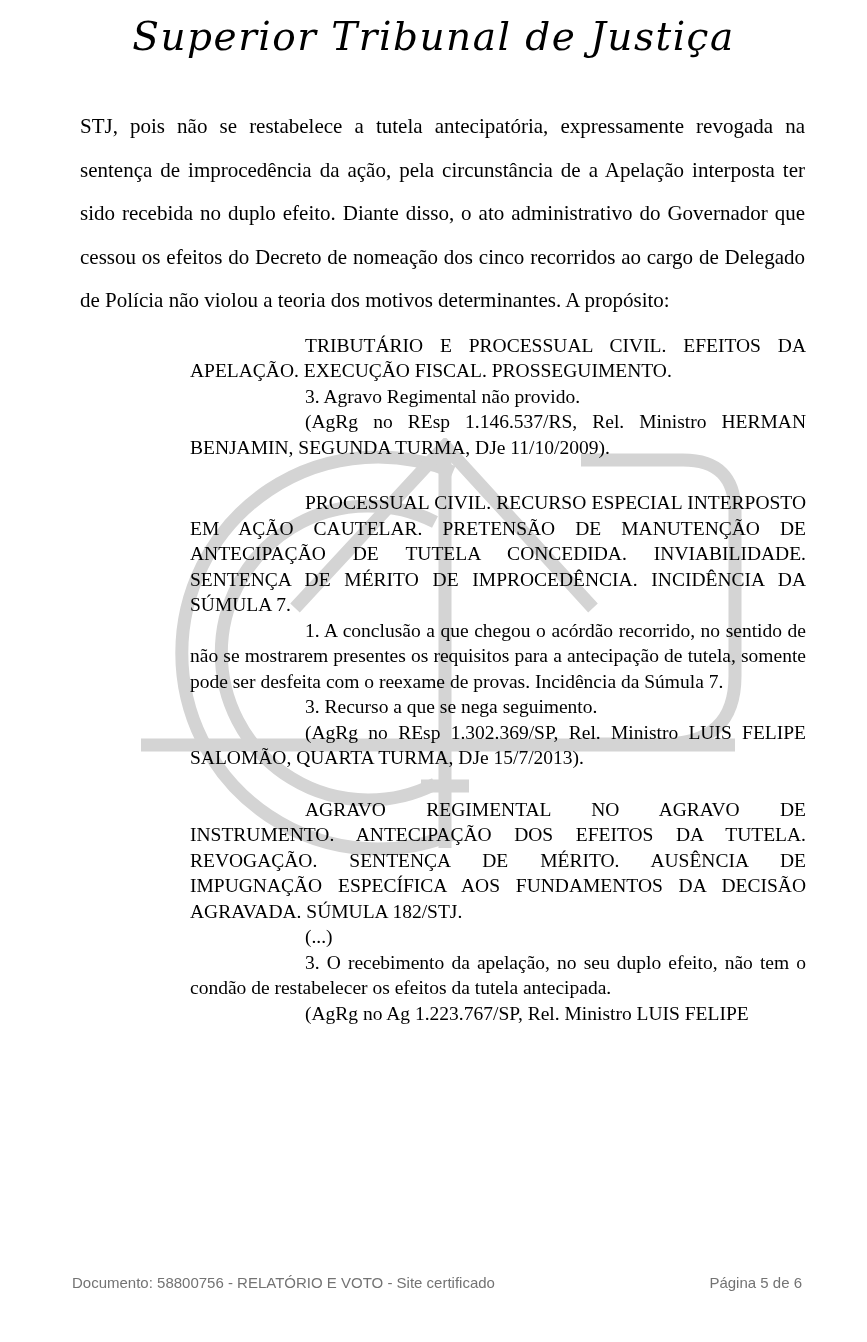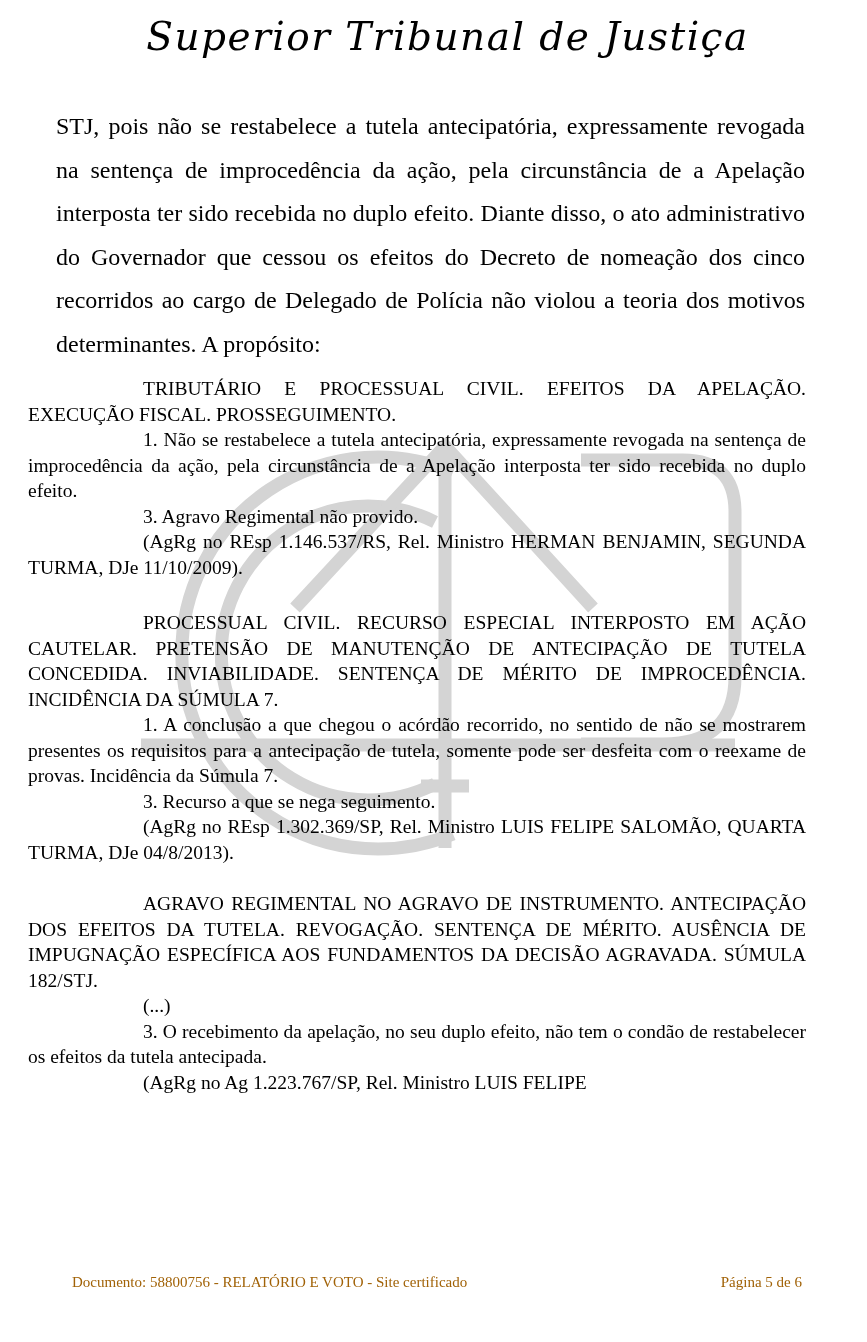--- a/index.html
+++ b/index.html
@@ -11,56 +11,57 @@
     overflow: hidden;
     font-family: "Liberation Serif", serif;
     color: #000000;
   }
   .watermark {
     position: absolute;
     left: 135px;
     top: 438px;
     z-index: 0;
   }
-  .content { position: relative; z-index: 1; padding-left: 28px; }
+  .content { position: relative; z-index: 1; }
   .doc-header { text-align: center; padding-top: 14px; }
   .doc-header .title {
     font-family: "DejaVu Serif", serif;
     font-style: italic;
     font-size: 39px;
     letter-spacing: 1.5px;
     white-space: nowrap;
   }
   .main-para {
-    margin: 46px 62px 0 28px;
-    font-size: 24px;
+    margin: 46px 62px 0 80px;
+    font-size: 21px;
     line-height: 43.5px;
     text-align: justify;
   }
   .quote {
+    margin-left: 190px;
     margin-right: 61px;
     font-size: 19.5px;
     line-height: 25.5px;
     text-align: justify;
   }
   .quote p { margin: 0; text-indent: 115px; }
   .q1 { margin-top: 10px; }
   .q2 { margin-top: 30px; }
   .q3 { margin-top: 26px; }
   .doc-footer {
     position: absolute;
     left: 72px;
     right: 65px;
     top: 1274px;
     display: flex;
     justify-content: space-between;
     align-items: flex-end;
-    font-family: Liberation Serif, serif;
+    font-family: Liberation Sans, sans-serif;
     font-size: 15px;
-    color: #a16207;
+    color: #737373;
     z-index: 1;
     white-space: nowrap;
   }
 </style>
 </head>
 <body>
 
 <div class="page">
 
   <svg class="watermark" width="612" height="422" viewBox="0 0 612 422" aria-hidden="true">
@@ -85,30 +86,29 @@
   <div class="content">
 
     <div class="doc-header">
       <span class="title">Superior Tribunal de Justiça</span>
     </div>
 
     <p class="main-para">STJ, pois não se restabelece a tutela antecipatória, expressamente revogada na sentença de improcedência da ação, pela circunstância de a Apelação interposta ter sido recebida no duplo efeito. Diante disso, o ato administrativo do Governador que cessou os efeitos do Decreto de nomeação dos cinco recorridos ao cargo de Delegado de Polícia não violou a teoria dos motivos determinantes. A propósito:</p>
 
     <div class="quote q1">
       <p>TRIBUTÁRIO E PROCESSUAL CIVIL. EFEITOS DA APELAÇÃO. EXECUÇÃO FISCAL. PROSSEGUIMENTO.</p>
-      <p>1. Não se restabelece a tutela antecipatória, expressamente revogada na sentença de improcedência da ação, pela circunstância de a Apelação interposta ter sido recebida no duplo efeito.</p>
       <p>3. Agravo Regimental não provido.</p>
       <p>(AgRg no REsp 1.146.537/RS, Rel. Ministro HERMAN BENJAMIN, SEGUNDA TURMA, DJe 11/10/2009).</p>
     </div>
 
     <div class="quote q2">
       <p>PROCESSUAL CIVIL. RECURSO ESPECIAL INTERPOSTO EM AÇÃO CAUTELAR. PRETENSÃO DE MANUTENÇÃO DE ANTECIPAÇÃO DE TUTELA CONCEDIDA. INVIABILIDADE. SENTENÇA DE MÉRITO DE IMPROCEDÊNCIA. INCIDÊNCIA DA SÚMULA 7.</p>
       <p>1. A conclusão a que chegou o acórdão recorrido, no sentido de não se mostrarem presentes os requisitos para a antecipação de tutela, somente pode ser desfeita com o reexame de provas. Incidência da Súmula 7.</p>
       <p>3. Recurso a que se nega seguimento.</p>
-      <p>(AgRg no REsp 1.302.369/SP, Rel. Ministro LUIS FELIPE SALOMÃO, QUARTA TURMA, DJe 04/8/2013).</p>
+      <p>(AgRg no REsp 1.302.369/SP, Rel. Ministro LUIS FELIPE SALOMÃO, QUARTA TURMA, DJe 15/7/2013).</p>
     </div>
 
     <div class="quote q3">
       <p>AGRAVO REGIMENTAL NO AGRAVO DE INSTRUMENTO. ANTECIPAÇÃO DOS EFEITOS DA TUTELA. REVOGAÇÃO. SENTENÇA DE MÉRITO. AUSÊNCIA DE IMPUGNAÇÃO ESPECÍFICA AOS FUNDAMENTOS DA DECISÃO AGRAVADA. SÚMULA 182/STJ.</p>
       <p>(...)</p>
       <p>3. O recebimento da apelação, no seu duplo efeito, não tem o condão de restabelecer os efeitos da tutela antecipada.</p>
       <p>(AgRg no Ag 1.223.767/SP, Rel. Ministro LUIS FELIPE</p>
     </div>
 
     <div class="doc-footer">

